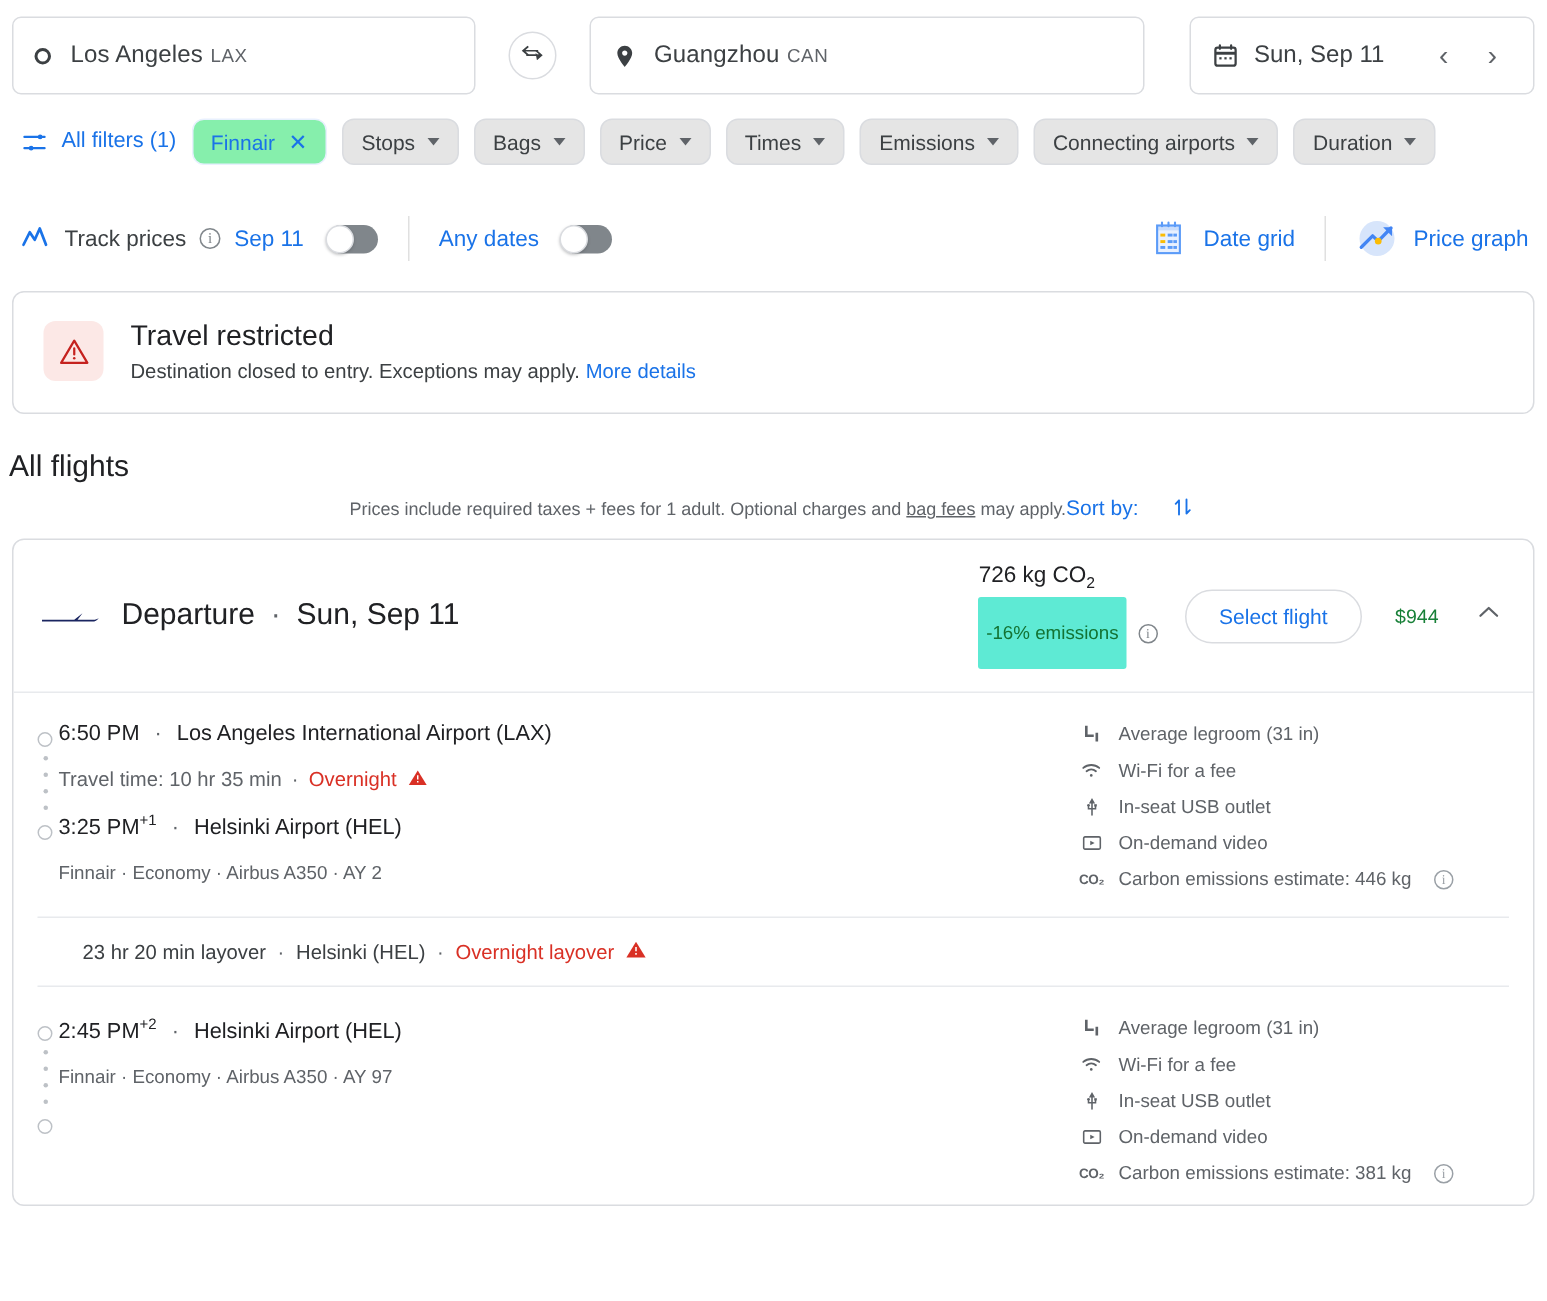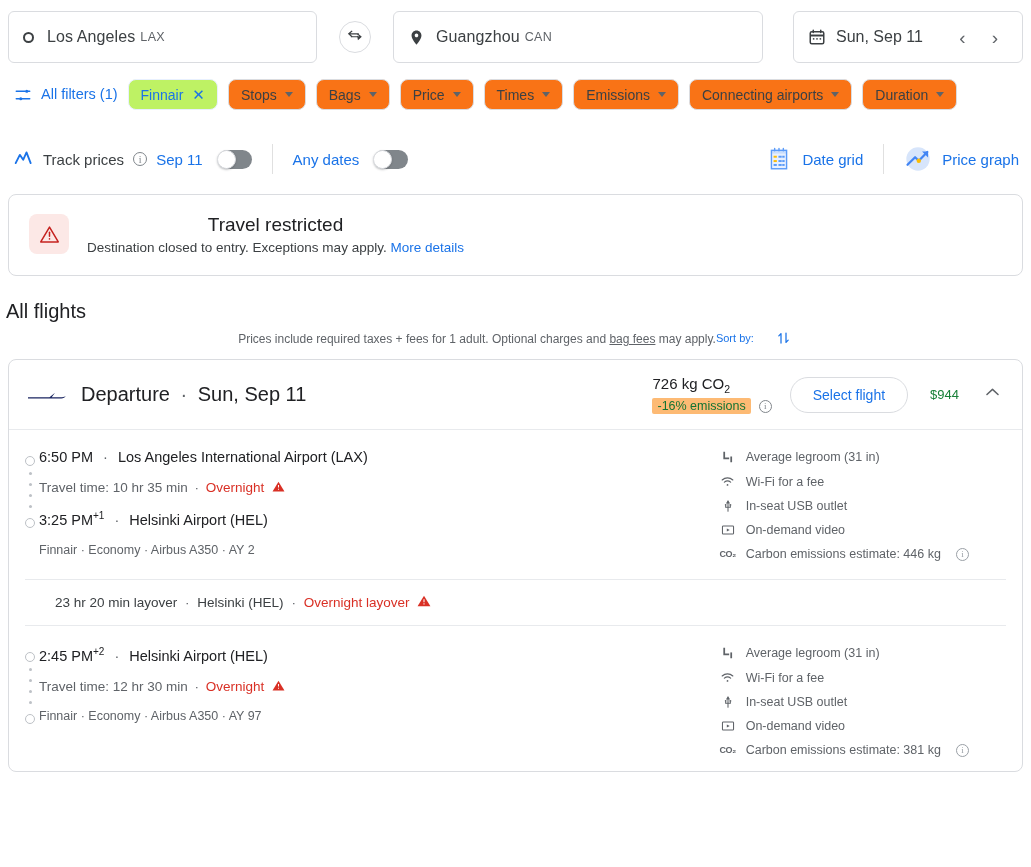--- a/index.html
+++ b/index.html
@@ -38,28 +38,28 @@
   .datetext { font-size: 16px; color: #3c4043; }
   .dateleft { display: flex; align-items: center; }
   .datenav { display: flex; align-items: center; gap: 14px; color: #5f6368; padding-right: 4px; }
   .navarrow { padding: 2px 6px; font-size: 19px; line-height: 1; color: #5f6368; }
 
   
   .filters { display: flex; align-items: center; gap: 10px; padding: 16px 8px 0 14px; }
   .allfilters { display: flex; align-items: flex-start; color: #1a73e8; font-size: 14px; gap: 9px; }
   .allfilters .lbl { font-size: 14.5px; }
   .chip {
-    height: 31px; border: 1px solid #dadce0; border-radius: 8px; background: #f97316;
+    height: 31px; border: 1px solid #dadce0; border-radius: 8px; background: #e5e5e5;
     display: flex; align-items: center; gap: 7px; padding: 0 12px;
     font-size: 14px; color: #3c4043;
   }
   .chip .caret { width: 0; height: 0; border-left: 4.5px solid transparent;
     border-right: 4.5px solid transparent; border-top: 5px solid #5f6368; margin-left: 1px; }
   .chip.active {
-    background: #bef264; border-color: #e8f0fe; color: #1a73e8;
+    background: #86efac; border-color: #e8f0fe; color: #1a73e8;
   }
   .chip.active .xmark { font-size: 15px; color: #1a73e8; font-weight: 500; margin-left: 2px; }
 
   
   .trackrow {
     display: flex; align-items: center; padding: 0 12px 0 14px;
     height: 58px; margin-top: 20px; position: relative;
   }
   .trk { display: flex; align-items: center; gap: 9px; }
   .trk .tlabel { font-size: 15px; color: #3c4043; }
@@ -87,49 +87,49 @@
 
   
   .notice {
     margin: 6px 8px 0 8px; border: 1px solid #dadce0; border-radius: 8px;
     display: flex; align-items: flex-start; padding: 19px 20px 20px 20px; gap: 18px;
   }
   .warnbox {
     width: 40px; height: 40px; border-radius: 8px; background: #fce8e6;
     display: flex; align-items: center; justify-content: center; flex: none;
   }
-  .notice h3 { font-size: 19px; font-weight: 400; color: #202124; margin-bottom: 4px; text-align: center; }
+  .notice h3 { font-size: 19px; font-weight: 400; color: #202124; margin-bottom: 4px; }
   .notice p { font-size: 13.5px; color: #3c4043; }
   .notice p a { color: #1a73e8; text-decoration: none; }
 
   
   .allflights { padding: 24px 8px 0 6px; }
   .allflights h2 { font-size: 20px; font-weight: 400; color: #202124; }
   .subrow { display: flex; align-items: flex-end; justify-content: center; margin-top: 7px; }
   .subrow .note { font-size: 12px; color: #5f6368; }
   .subrow .note u { text-decoration: underline; }
-  .sortby { display: flex; align-items: center; gap: 22px; color: #1a73e8; font-size: 11px; }
+  .sortby { display: flex; align-items: center; gap: 22px; color: #1a73e8; font-size: 14px; }
 
   
   .card {
     margin: 13px 8px 0 8px; border: 1px solid #dadce0; border-radius: 8px;
     overflow: hidden; background: #fff;
   }
   .cardhead {
     display: flex; align-items: center; padding: 15px 16px 15px 18px; gap: 0;
     min-height: 68px;
   }
   .airlogo { width: 42px; flex: none; display: flex; align-items: center; }
   .dephead { font-size: 20px; color: #202124; margin-left: 12px; }
   .co2col { margin-left: auto; text-align: left; margin-right: 18px; }
   .co2line { font-size: 15px; color: #202124; white-space: nowrap; }
   .co2line sub { font-size: 10.5px; }
   .emirow { display: flex; align-items: center; gap: 8px; margin-top: 3px; }
   .emibadge {
-    background: #fdba74; color: #137333; font-size: 12.5px; padding: 1px 5px;
+    background: #5eead4; color: #137333; font-size: 12.5px; padding: 17px 5px;
     border-radius: 2px;
   }
   .selectbtn {
     border: 1px solid #dadce0; border-radius: 20px; height: 36px; padding: 0 22px;
     display: flex; align-items: center; color: #1a73e8; font-size: 14px;
     background: #fff; white-space: nowrap;
   }
   .price { color: #188038; font-size: 13px; margin-left: 22px; white-space: nowrap; }
   .collapse { margin-left: 24px; margin-right: 4px; color: #5f6368; }
 
@@ -506,31 +506,20 @@
           <span class="tldot" style="top:49px;"></span>
           <span class="tlcirc" style="top:62px;"></span>
         </div>
 
         <div class="legrow">
           <span>2:45 PM</span><span class="sup">+2</span>
           <span class="sep">·</span>
           <span>Helsinki Airport (HEL)</span>
         </div>
 
-        <div class="traveltime">
-          <span>Travel time: 12 hr 30 min</span>
-          <span style="margin:0 3px;">·</span>
-          <span class="overnight">Overnight</span>
-          <span class="warntri">
-            <svg width="13" height="13" viewBox="0 0 24 24" fill="#d93025">
-              <path d="M12 3 23 21H1z"></path>
-              <path d="M11.1 9h1.8v5h-1.8zM11.1 16h1.8v1.9h-1.8z" fill="#fff"></path>
-            </svg>
-          </span>
-        </div>
 
 
         <div class="legmeta">Finnair · Economy · Airbus A350 · AY 97</div>
       </div>
 
       <div class="amen">
         <div class="amenrow">
           <span class="ai">
             <svg width="14" height="14" viewBox="0 0 24 24" fill="#5f6368">
               <path d="M4 3h3v10h7v3H4z"></path>

